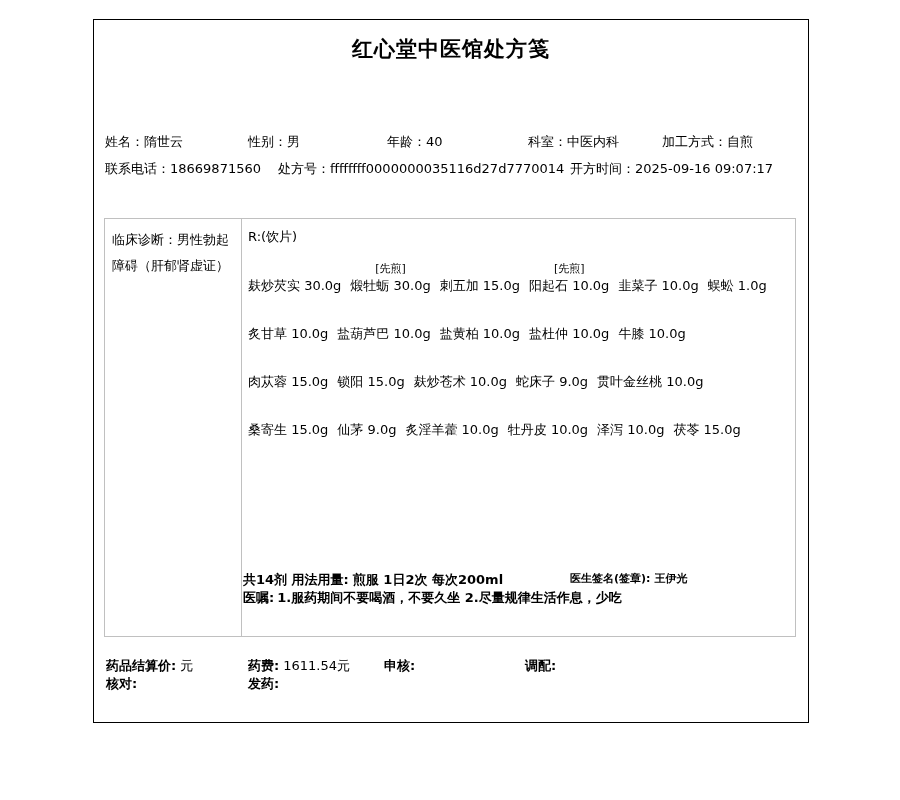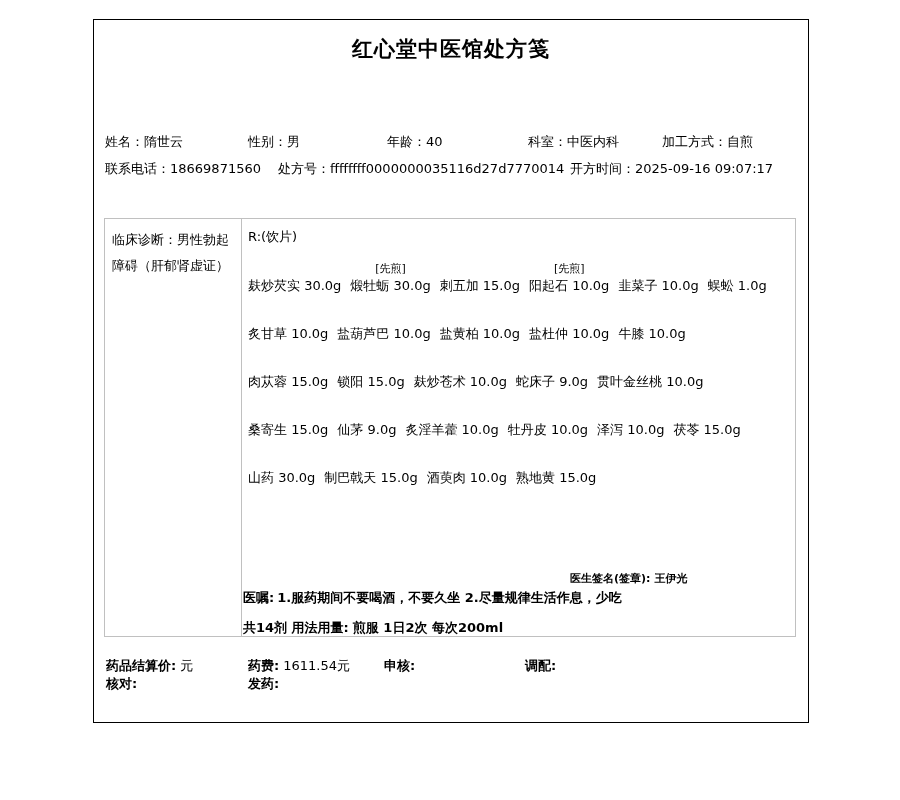--- a/index.html
+++ b/index.html
@@ -25,21 +25,21 @@
     position:absolute;left:0;top:0;bottom:0;width:137px;box-sizing:border-box;
     border-right:1px solid #c0c0c0;
     padding:8px 2px 0 7px;font-size:13px;line-height:26px;
   }
   .rx-type{position:absolute;left:143px;top:9px;font-size:13px;}
   .herbs{position:absolute;left:143px;top:26px;right:4px;}
   .herb-row{height:48px;display:flex;align-items:flex-end;white-space:nowrap;}
   .herb{display:inline-flex;flex-direction:column;align-items:center;margin-right:9px;}
   .pre{font-size:11px;line-height:13px;margin-bottom:3px;text-align:center;}
   .ht{font-size:13px;line-height:15px;}
-  .usage{position:absolute;left:138px;top:352px;font-size:13px;font-weight:bold;white-space:nowrap;margin-top:48px;}
+  .usage{position:absolute;left:138px;top:352px;font-size:13px;font-weight:bold;white-space:nowrap;}
   .doctor{position:absolute;left:465px;top:352px;font-size:11px;font-weight:bold;white-space:nowrap;}
   .advice{position:absolute;left:138px;font-size:13px;font-weight:bold;white-space:nowrap;}
   .a1{top:370px;}
   .a2{top:386px;}
   .gap4{margin-left:4px;}
   .gap3{margin-left:3px;}
   .flabel{font-weight:bold;}
   .fvalue{font-weight:normal;margin-left:4px;}
   .note{position:absolute;left:12px;top:666px;font-size:13px;font-weight:bold;white-space:nowrap;}
 </style>
@@ -151,34 +151,20 @@
           <span class="herb">
             <span class="ht">牡丹皮 10.0g</span>
           </span>
           <span class="herb">
             <span class="ht">泽泻 10.0g</span>
           </span>
           <span class="herb">
             <span class="ht">茯苓 15.0g</span>
           </span>
         </div>
-        <div class="herb-row">
-          <span class="herb">
-            <span class="ht">山药 30.0g</span>
-          </span>
-          <span class="herb">
-            <span class="ht">制巴戟天 15.0g</span>
-          </span>
-          <span class="herb">
-            <span class="ht">酒萸肉 10.0g</span>
-          </span>
-          <span class="herb">
-            <span class="ht">熟地黄 15.0g</span>
-          </span>
-        </div>
       </div>
 
     <div class="usage">
       <span>共14剂 用法用量:</span><span class="gap4">煎服 1日2次 每次200ml</span>
     </div>
     <div class="doctor">
       <span>医生签名(签章):</span><span class="gap4">王伊光</span>
     </div>
     <div class="advice a1">
       <span>医嘱:</span><span class="gap3">1.服药期间不要喝酒，不要久坐 2.尽量规律生活作息，少吃</span>

